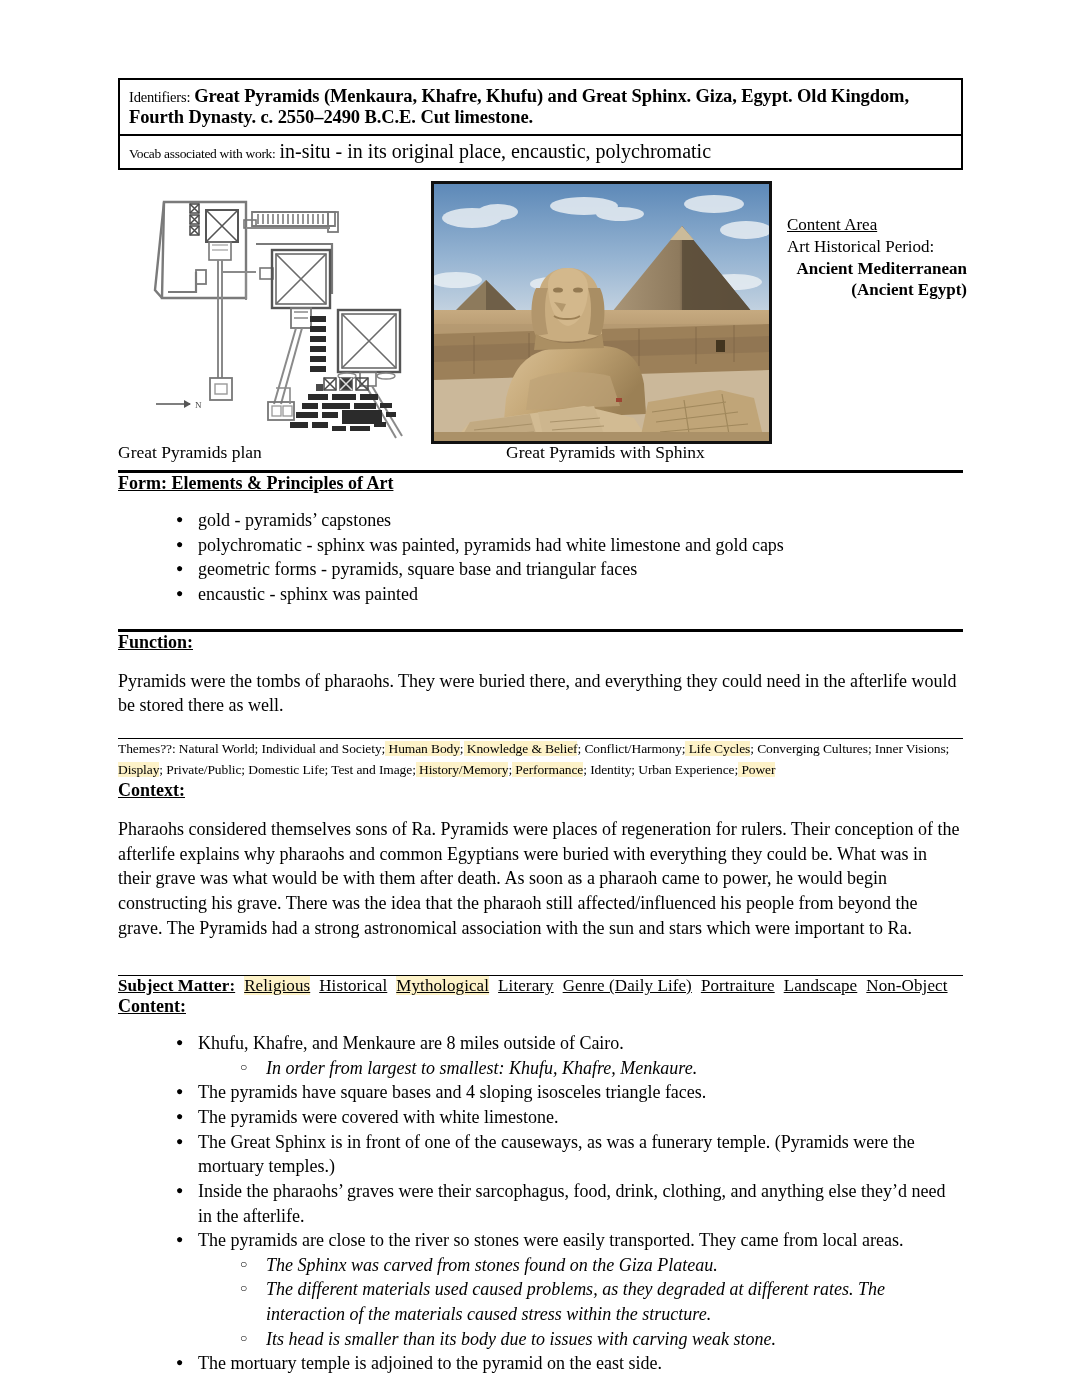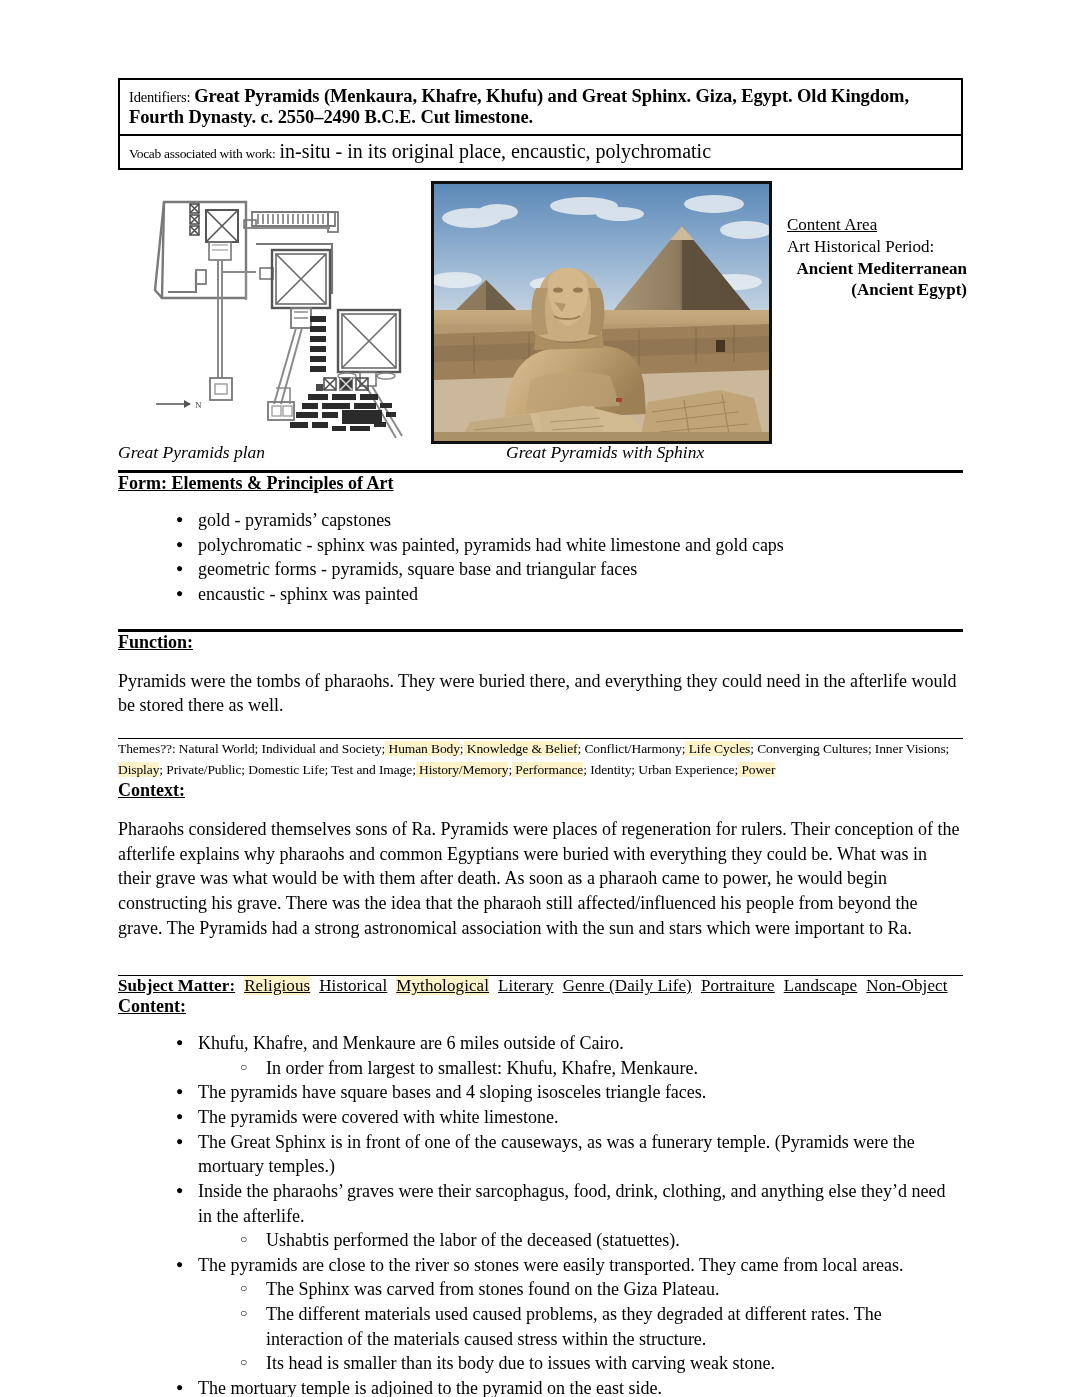--- a/index.html
+++ b/index.html
@@ -94,21 +94,20 @@
     font-size: 17px;
     font-weight: bold;
     text-align: right;
   }
 
   
   .captions {
     position: relative;
     height: 26px;
     font-size: 17.5px;
-    font-style: italic;
   }
   .cap-left { position: absolute; left: 0; top: 0; }
   .cap-right { position: absolute; left: 388px; top: 0; }
 
   
   .rule-thick {
     border-top: 3px solid #000;
     margin: 2px 0 0 0;
     height: 0;
   }
@@ -139,20 +138,21 @@
     position: absolute;
     left: 0;
     top: 0;
     font-size: 12px;
     line-height: 1.95;
   }
   ul.sub {
     margin: 0;
     padding-left: 42px;
     list-style: none;
+    font-style: italic;
   }
   ul.sub > li {
     font-size: 18px;
     line-height: 1.37;
     position: relative;
     padding-left: 26px;
   }
   ul.sub > li::before {
     content: "○";
     position: absolute;
@@ -475,29 +475,27 @@
 
   <div class="spacer-l"></div>
 
   <div class="rule-thin"></div>
   <div class="subject">
     <span class="slbl">Subject Matter:</span><span class="gap"></span><span id="subject-options"><span class="opt hl">Religious</span><span class="gap"></span><span class="opt">Historical</span><span class="gap"></span><span class="opt hl">Mythological</span><span class="gap"></span><span class="opt">Literary</span><span class="gap"></span><span class="opt">Genre (Daily Life)</span><span class="gap"></span><span class="opt">Portraiture</span><span class="gap"></span><span class="opt">Landscape</span><span class="gap"></span><span class="opt">Non-Object</span></span>
   </div>
 
   <div class="sechead">Content:</div>
   <ul class="bul" id="content-list">
-      <li><span>Khufu, Khafre, and Menkaure are 6 miles outside of Cairo.</span><ul class="sub">
+      <li><span>Khufu, Khafre, and Menkaure are 8 miles outside of Cairo.</span><ul class="sub">
           <li>In order from largest to smallest: Khufu, Khafre, Menkaure.</li>
         </ul></li>
       <li><span>The pyramids have square bases and 4 sloping isosceles triangle faces.</span></li>
       <li><span>The pyramids were covered with white limestone.</span></li>
       <li><span>The Great Sphinx is in front of one of the causeways, as was a funerary temple. (Pyramids were the mortuary temples.)</span></li>
-      <li><span>Inside the pharaohs’ graves were their sarcophagus, food, drink, clothing, and anything else they’d need in the afterlife.</span><ul class="sub">
-          <li>Ushabtis performed the labor of the deceased (statuettes).</li>
-        </ul></li>
+      <li><span>Inside the pharaohs’ graves were their sarcophagus, food, drink, clothing, and anything else they’d need in the afterlife.</span></li>
       <li><span>The pyramids are close to the river so stones were easily transported. They came from local areas.</span><ul class="sub">
           <li>The Sphinx was carved from stones found on the Giza Plateau.</li>
           <li>The different materials used caused problems, as they degraded at different rates. The interaction of the materials caused stress within the structure.</li>
           <li>Its head is smaller than its body due to issues with carving weak stone.</li>
         </ul></li>
       <li><span>The mortuary temple is adjoined to the pyramid on the east side.</span></li>
     </ul>
 
 </div>
 

